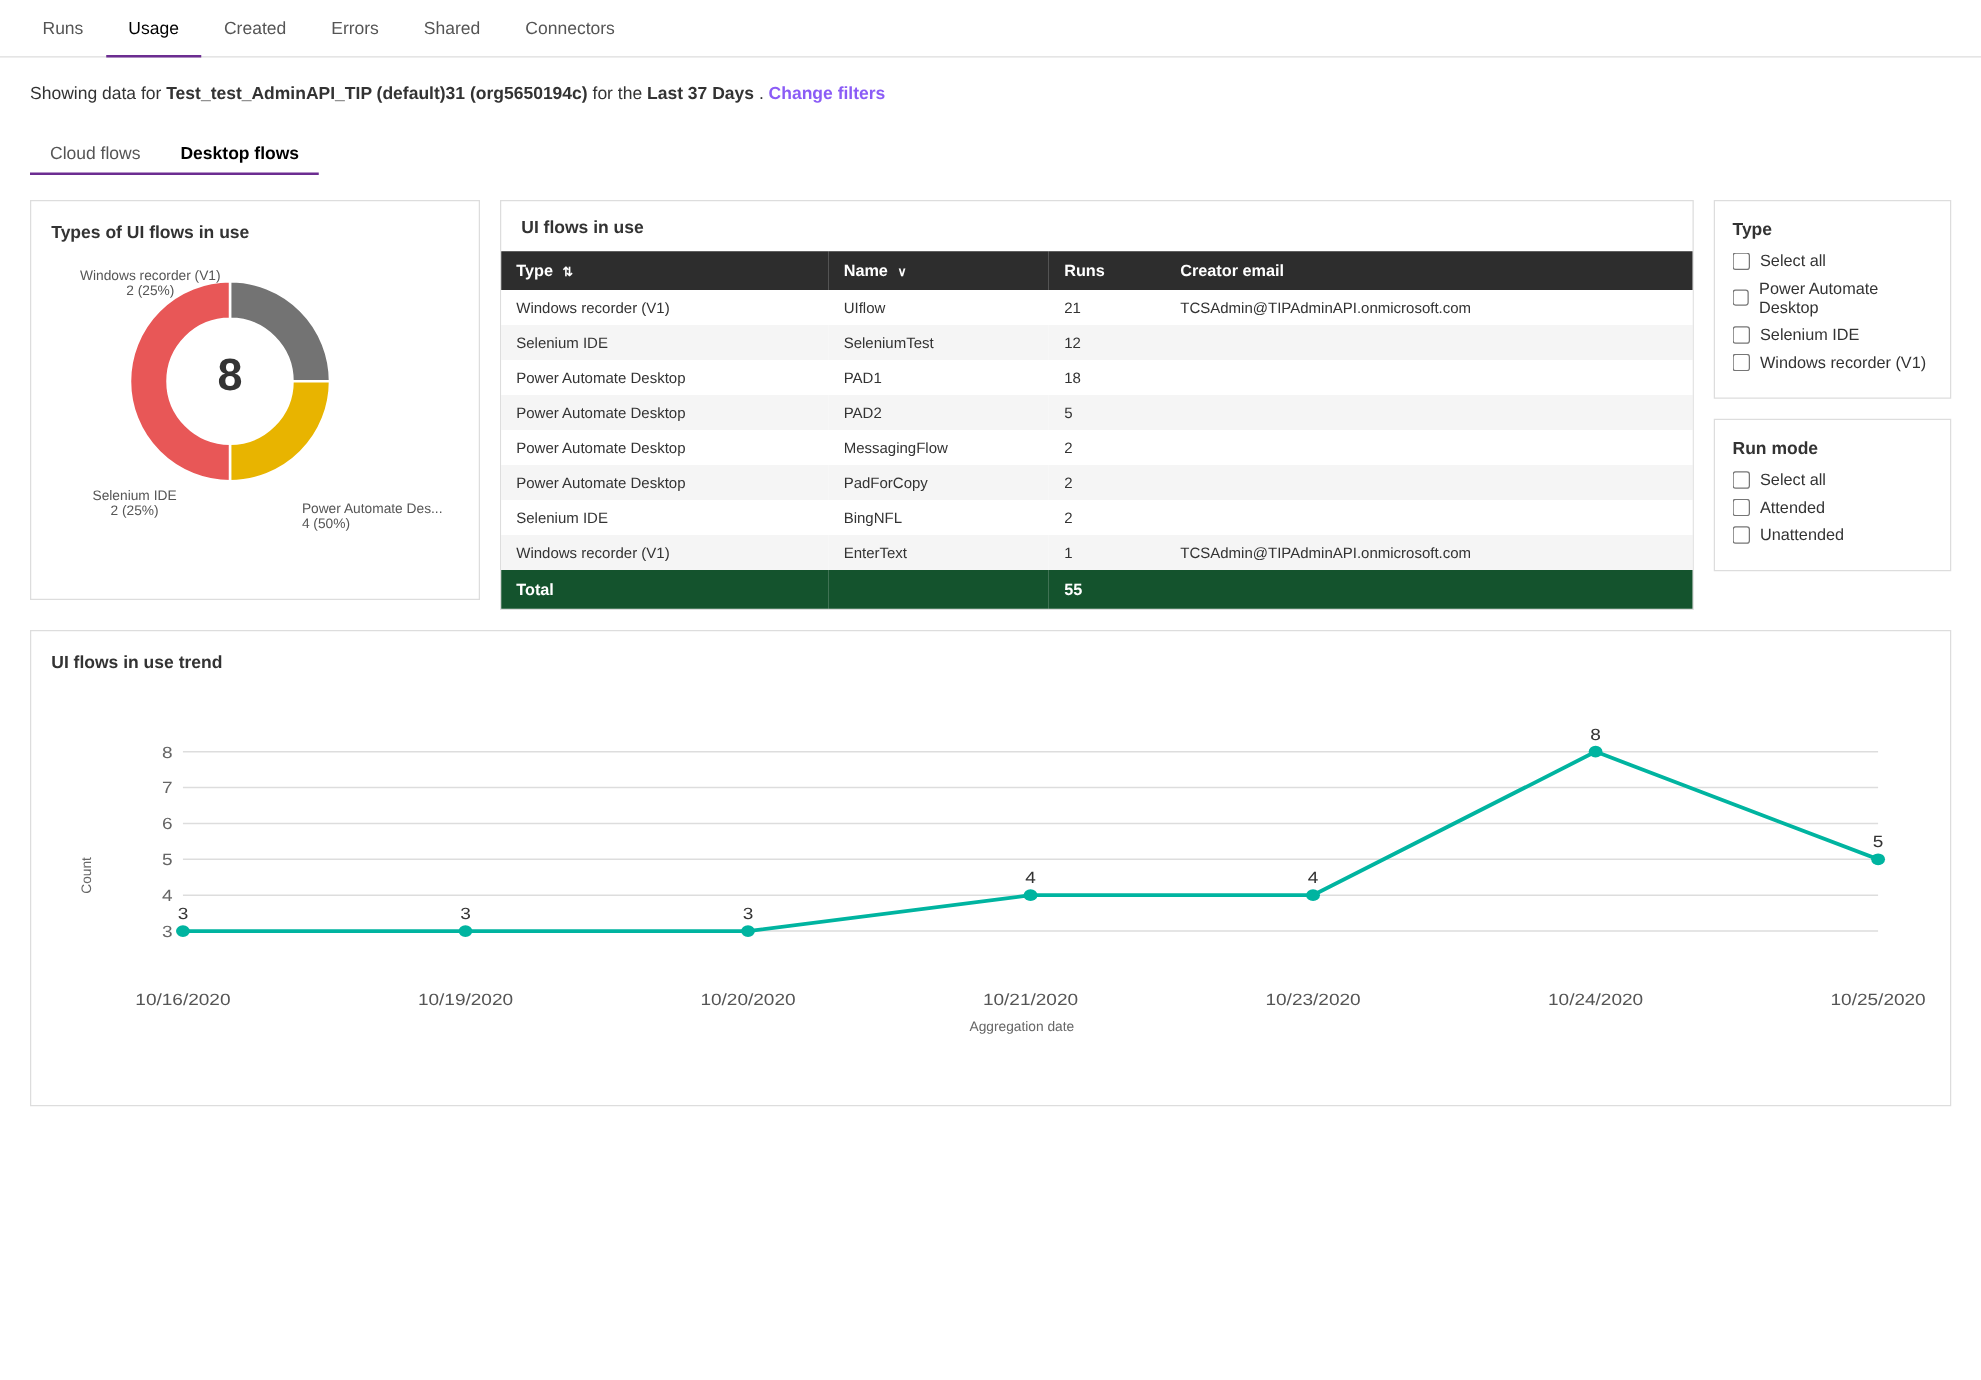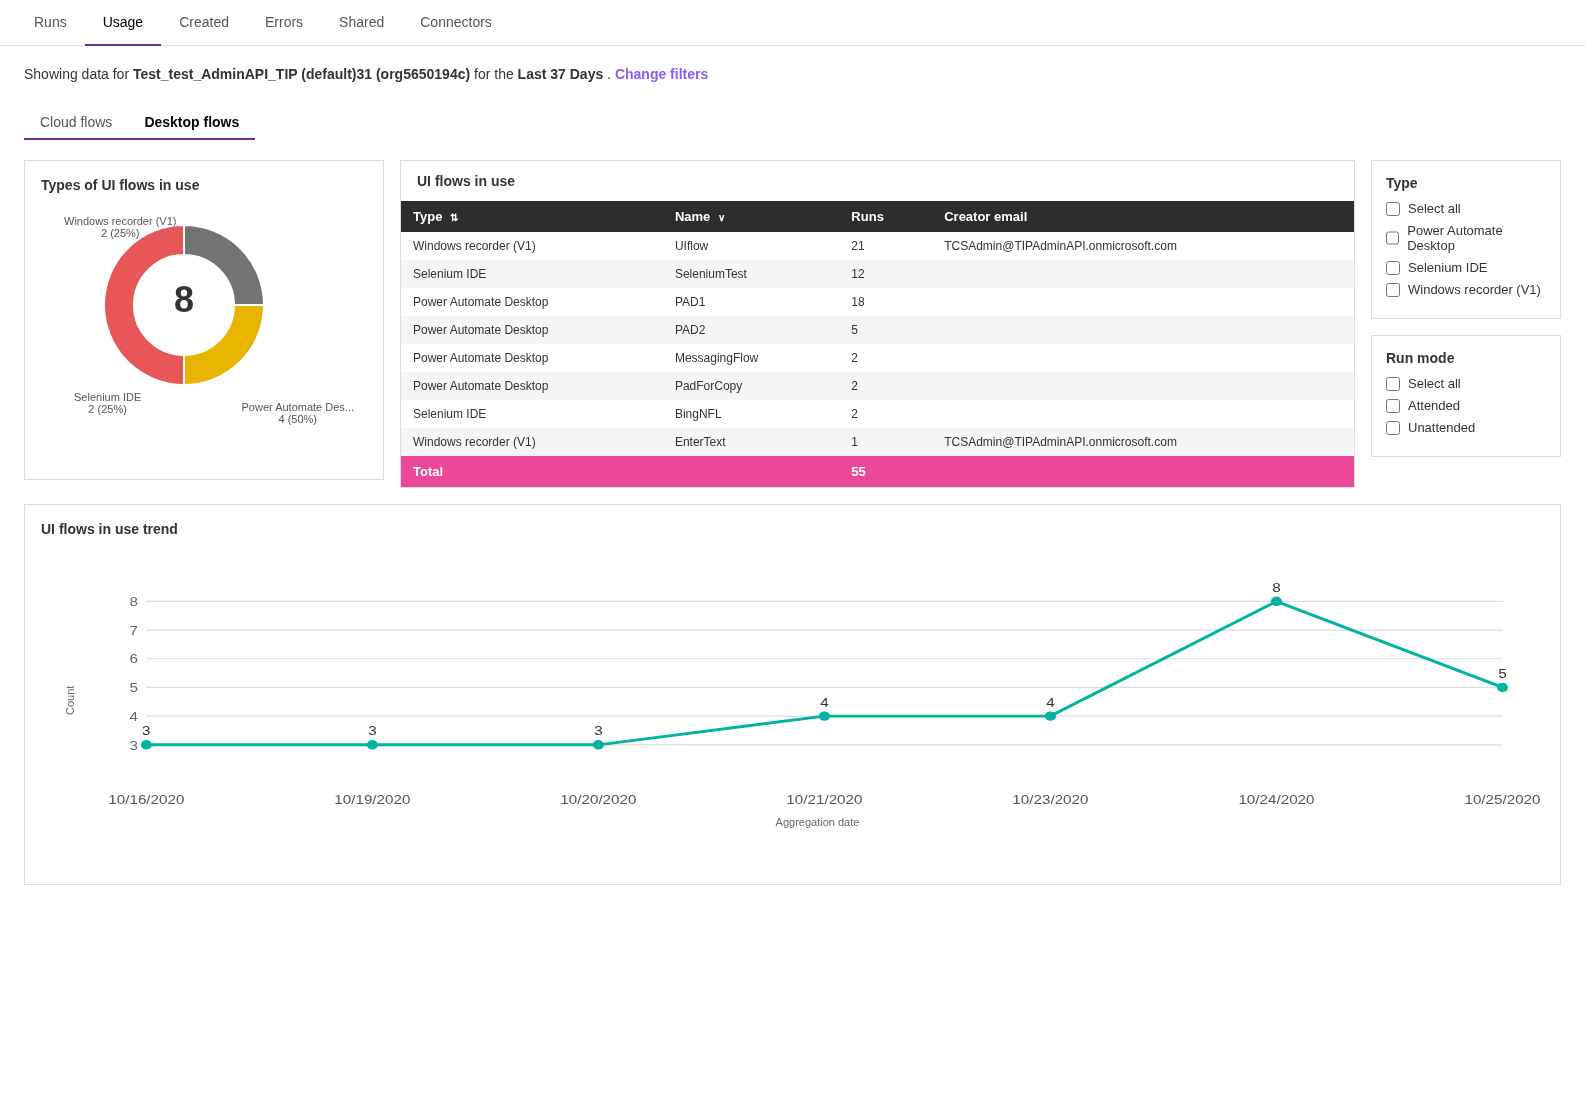--- a/index.html
+++ b/index.html
@@ -28,21 +28,21 @@
 
     
     .table-card { border: 1px solid #ddd; flex: 1; min-height: 320px; }
     .table-card h3 { font-size: 14px; font-weight: 600; padding: 12px 16px; }
     .data-table { width: 100%; border-collapse: collapse; }
     .data-table thead tr { background: #2d2d2d; color: #fff; }
     .data-table thead th { padding: 8px 12px; text-align: left; font-size: 13px; font-weight: 700; }
     .data-table tbody tr:nth-child(even) { background: #f5f5f5; }
     .data-table tbody tr:nth-child(odd) { background: #fff; }
     .data-table tbody td { padding: 7px 12px; font-size: 12px; }
-    .data-table tfoot tr { background: #ec4899; color: #fff; }
+    .data-table tfoot tr { background: #14532d; color: #fff; }
     .data-table tfoot td { padding: 8px 12px; font-weight: 600; font-size: 13px; }
 
     .sort-icon { display: inline-block; margin-left: 4px; font-size: 10px; }
 
     
     .filter-panels { display: flex; flex-direction: column; gap: 16px; width: 190px; flex-shrink: 0; }
     .filter-card { border: 1px solid #ddd; padding: 14px; }
     .filter-card h4 { font-size: 14px; font-weight: 600; margin-bottom: 10px; }
     .filter-option { display: flex; align-items: center; gap: 8px; margin-bottom: 7px; font-size: 13px; }
     .filter-option input[type="checkbox"] { width: 14px; height: 14px; }
@@ -95,21 +95,21 @@
             </g>
           <text x="100" y="107" text-anchor="middle" font-size="36" font-weight="700" fill="#333">8</text>
         </svg>
         
         <div style="position:absolute; top: 10px; left: -20px; font-size:11px; color:#555; text-align:center;">
           Windows recorder (V1)<br>2 (25%)
         </div>
         <div style="position:absolute; bottom: 30px; left: -10px; font-size:11px; color:#555; text-align:center;">
           Selenium IDE<br>2 (25%)
         </div>
-        <div style="position:absolute; bottom: 20px; right: -30px; font-size:11px; color:#555; text-align:center;">
+        <div style="position:absolute; bottom: 20px; right: -30px; font-size:11px; color:#555; ">
           Power Automate Des...<br>4 (50%)
         </div>
       </div>
     </div>
 
     <div class="table-card">
       <h3>UI flows in use</h3>
       <table class="data-table">
         <thead>
           <tr>

